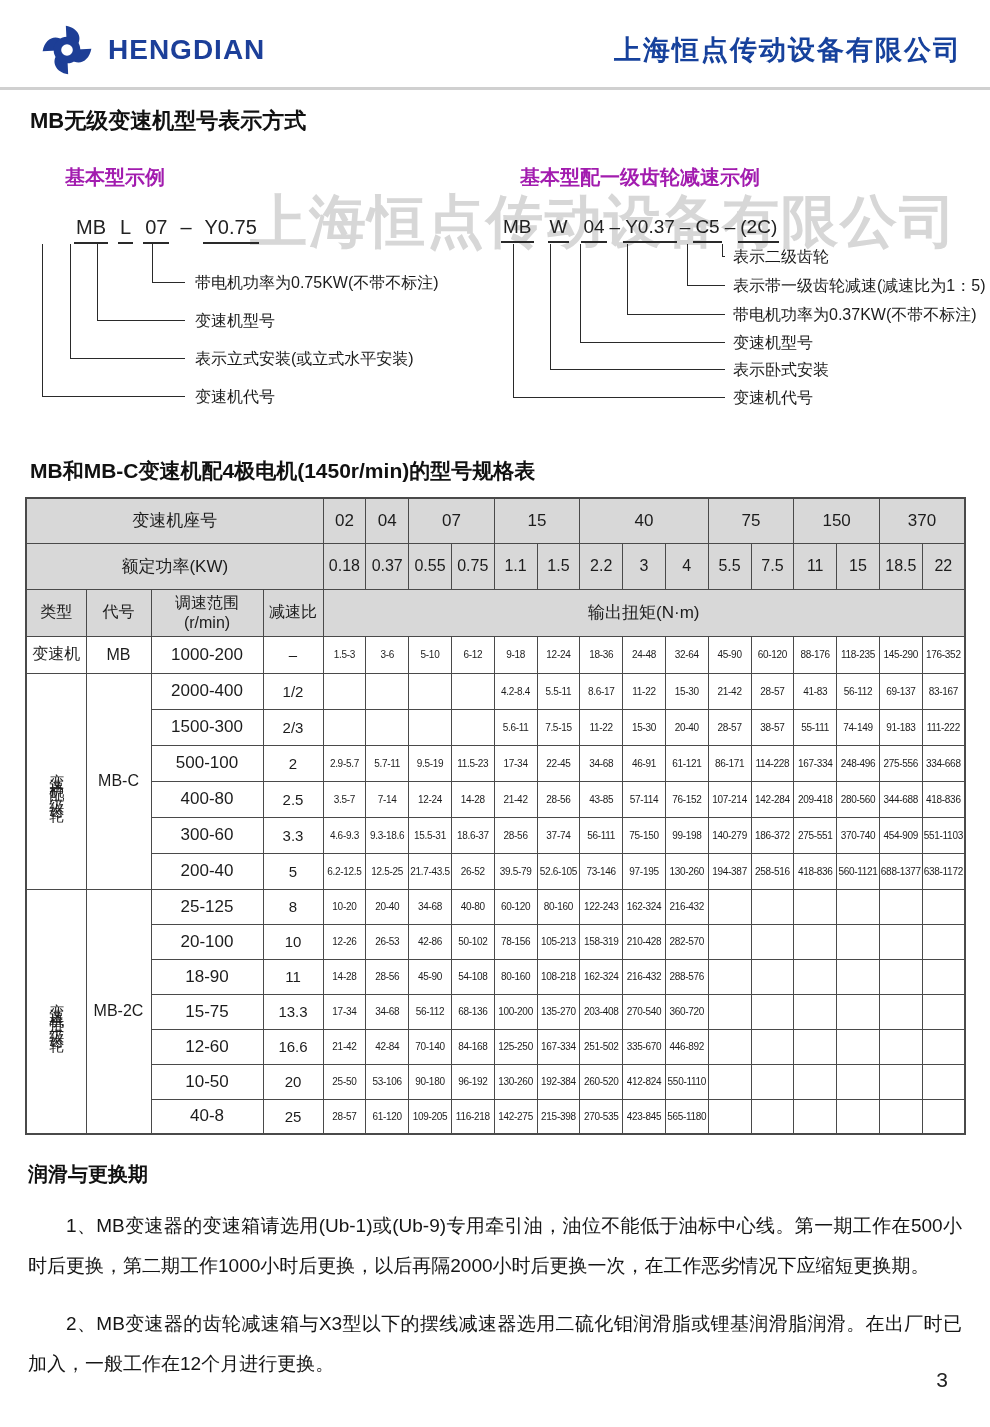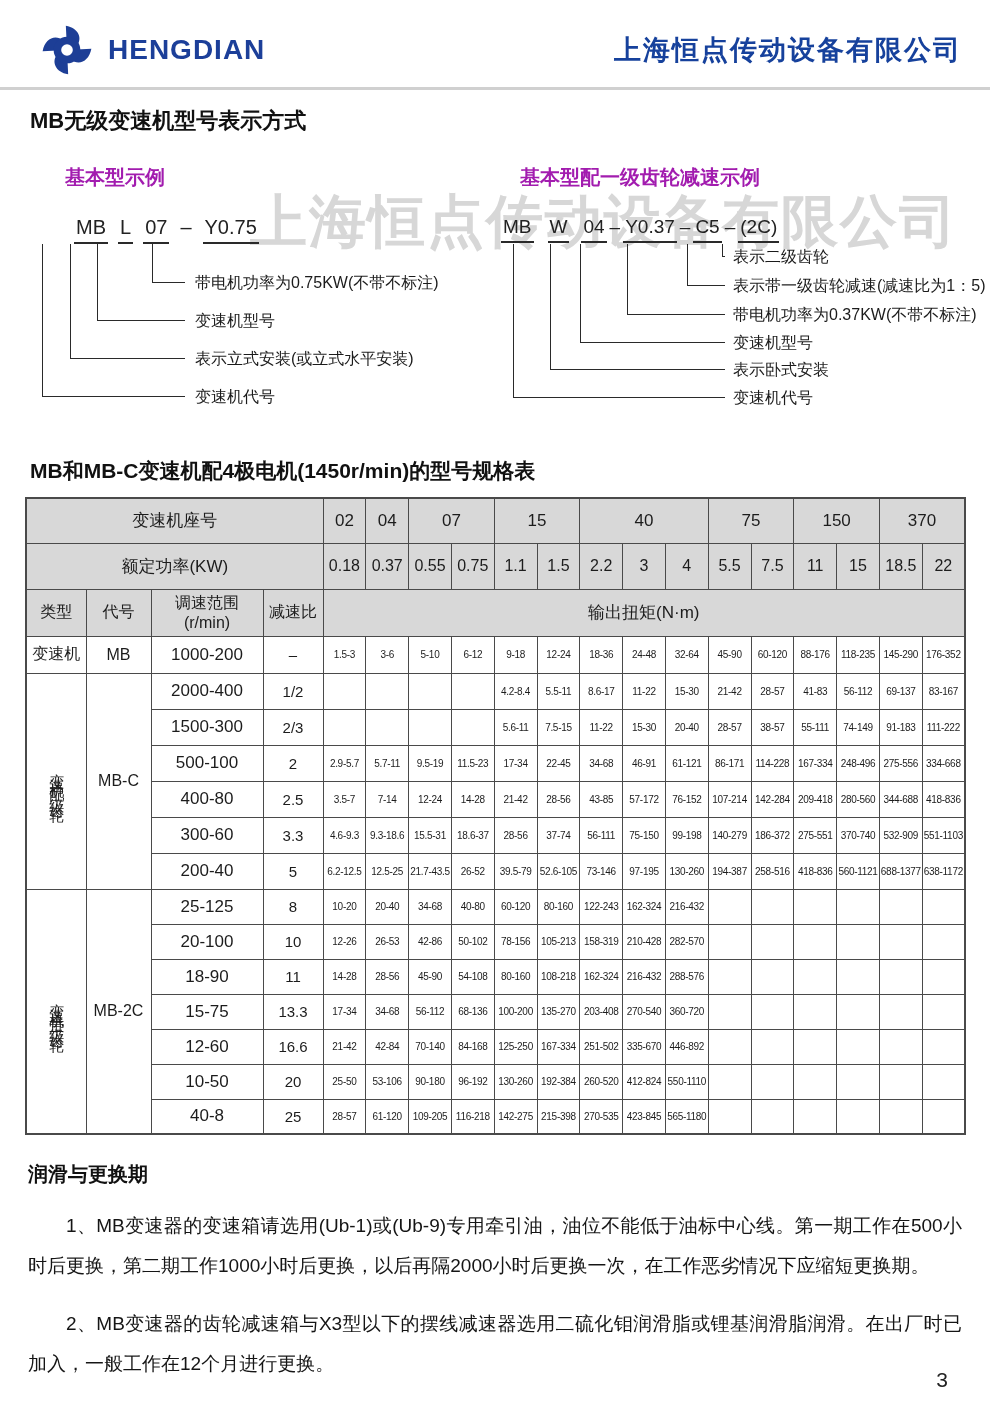--- a/index.html
+++ b/index.html
@@ -275,21 +275,21 @@
       <tr>
         <td class="rng">400-80</td>
         <td class="ratio">2.5</td>
         <td class="val">3.5-7</td>
         <td class="val">7-14</td>
         <td class="val">12-24</td>
         <td class="val">14-28</td>
         <td class="val">21-42</td>
         <td class="val">28-56</td>
         <td class="val">43-85</td>
-        <td class="val">57-172</td>
+        <td class="val">57-114</td>
         <td class="val">76-152</td>
         <td class="val">107-214</td>
         <td class="val">142-284</td>
         <td class="val">209-418</td>
         <td class="val">280-560</td>
         <td class="val">344-688</td>
         <td class="val">418-836</td>
       </tr>
       <tr>
         <td class="rng">300-60</td>
@@ -300,21 +300,21 @@
         <td class="val">18.6-37</td>
         <td class="val">28-56</td>
         <td class="val">37-74</td>
         <td class="val">56-111</td>
         <td class="val">75-150</td>
         <td class="val">99-198</td>
         <td class="val">140-279</td>
         <td class="val">186-372</td>
         <td class="val">275-551</td>
         <td class="val">370-740</td>
-        <td class="val">532-909</td>
+        <td class="val">454-909</td>
         <td class="val">551-1103</td>
       </tr>
       <tr>
         <td class="rng">200-40</td>
         <td class="ratio">5</td>
         <td class="val">6.2-12.5</td>
         <td class="val">12.5-25</td>
         <td class="val">21.7-43.5</td>
         <td class="val">26-52</td>
         <td class="val">39.5-79</td>

